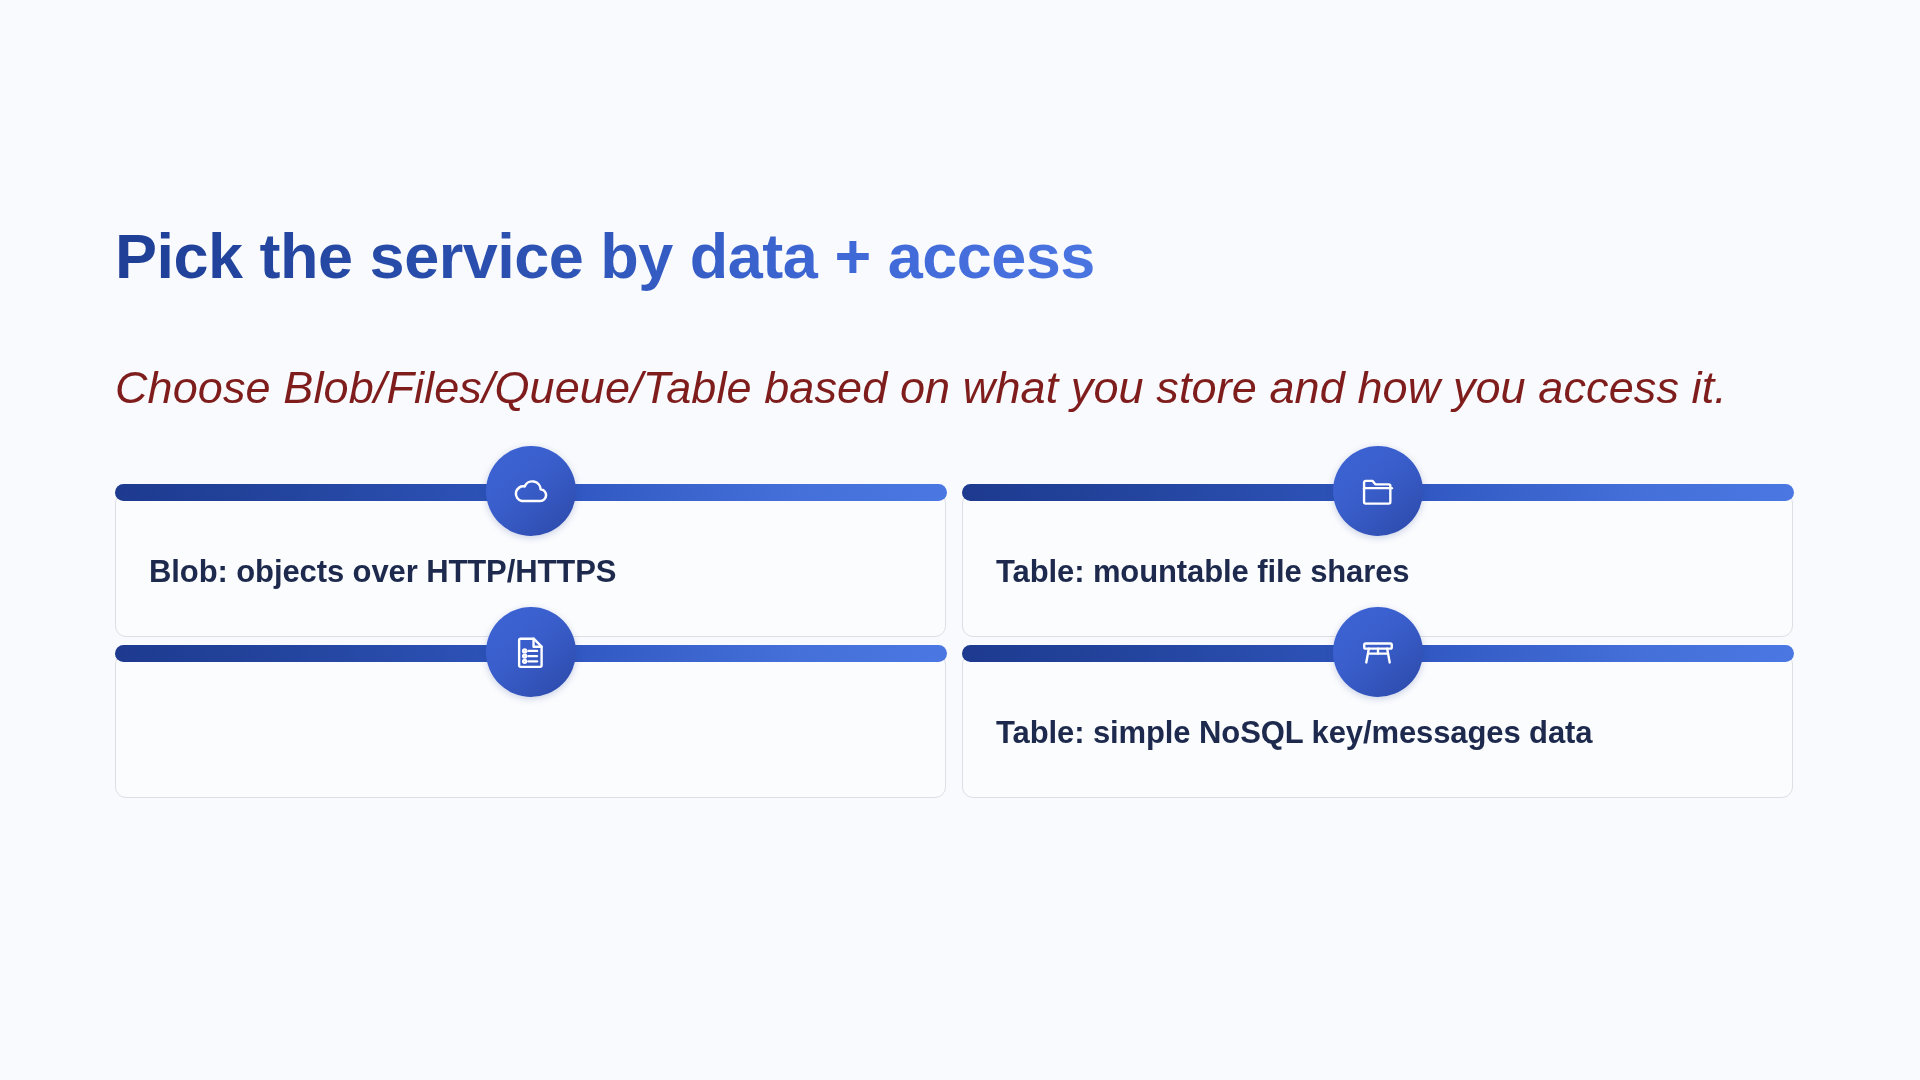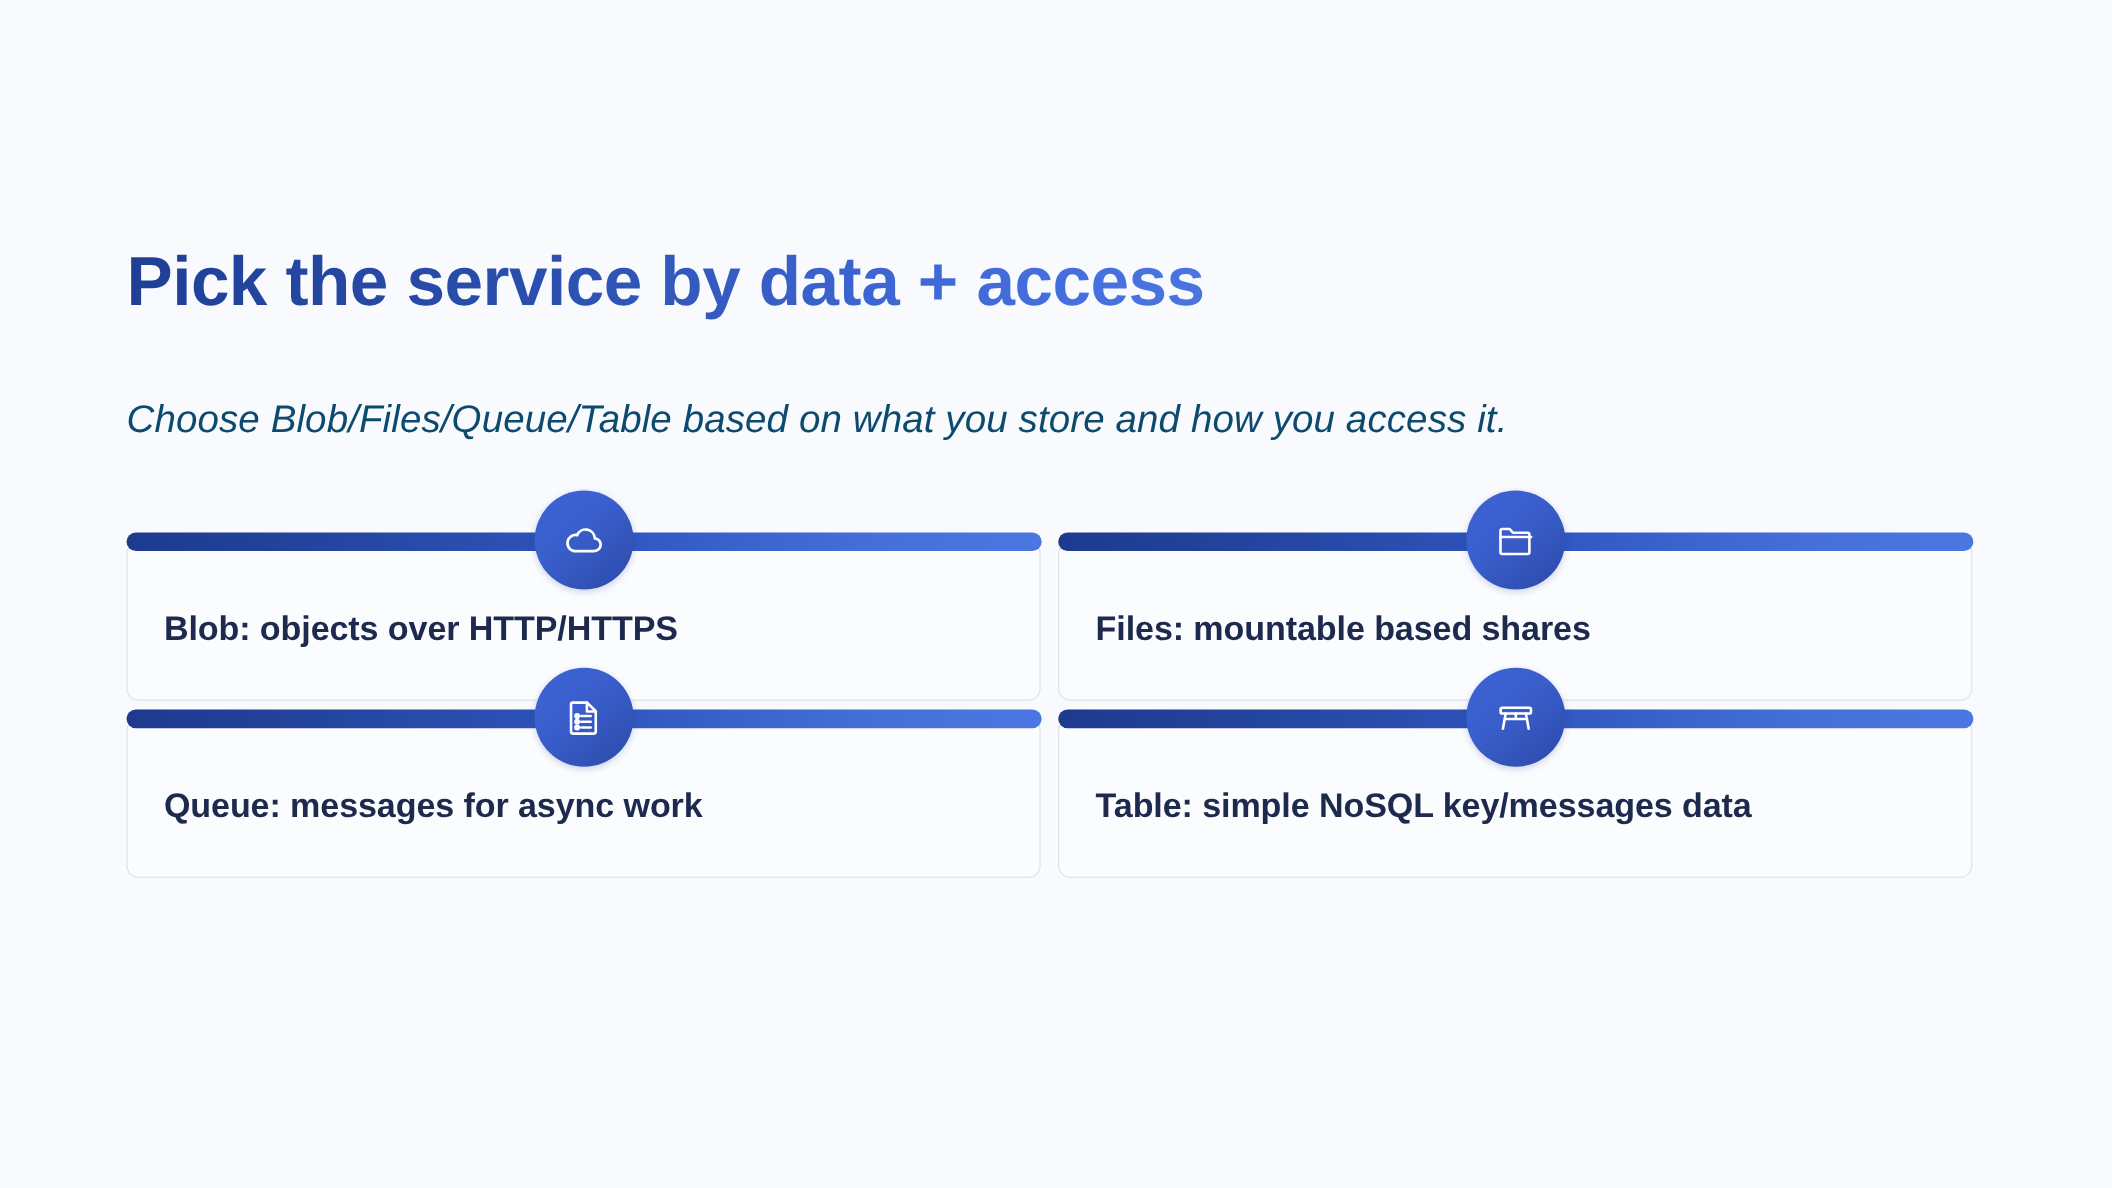--- a/index.html
+++ b/index.html
@@ -38,24 +38,24 @@
     color: transparent;
     -webkit-text-fill-color: transparent;
     white-space: nowrap;
   }
 
   .subtitle {
     position: absolute;
     left: 115px;
     top: 362px;
     margin: 0;
-    font-size: 35px;
+    font-size: 45px;
     font-style: italic;
     font-weight: 400;
-    color: #0c4a6e;
+    color: #7f1d1d;
     letter-spacing: 0.1px;
     white-space: nowrap;
   }
 
   
   .grid {
     position: absolute;
     left: 115px;
     top: 492px;
     width: 1692px;
@@ -136,38 +136,37 @@
     </div>
 
     <div class="card">
       <div class="card-bar"></div>
       <div class="icon-bubble">
         <svg width="38" height="38" viewBox="0 0 24 24" fill="none" stroke="#ffffff" stroke-width="1.5" stroke-linecap="round" stroke-linejoin="round">
           <path d="M3.2 19V6.6a1 1 0 0 1 1-1h4.3l1.8 2.2h8.5a1 1 0 0 1 1 1V19a1 1 0 0 1-1 1H4.2a1 1 0 0 1-1-1z"></path>
           <path d="M3.2 10.2h17.6"></path>
         </svg>
       </div>
-      <span class="card-label">Files: mountable based shares</span>
+      <span class="card-label">Table: mountable file shares</span>
     </div>
 
     <div class="card">
       <div class="card-bar"></div>
       <div class="icon-bubble">
         <svg width="38" height="38" viewBox="0 0 24 24" fill="none" stroke="#ffffff" stroke-width="1.5" stroke-linecap="round" stroke-linejoin="round">
           <path d="M5.5 3.6h8.2l5 5v11.8a1 1 0 0 1-1 1H5.5a1 1 0 0 1-1-1V4.6a1 1 0 0 1 1-1z"></path>
           <path d="M13.6 3.6v5.1h5"></path>
           <circle cx="8" cy="11.3" r="0.95"></circle>
           <circle cx="8" cy="14.6" r="0.95"></circle>
           <circle cx="8" cy="17.9" r="0.95"></circle>
           <path d="M10.4 11.3h5.4"></path>
           <path d="M10.4 14.6h5.4"></path>
           <path d="M10.4 17.9h5.4"></path>
         </svg>
       </div>
-      <span class="card-label">Queue: messages for async work</span>
     </div>
 
     <div class="card">
       <div class="card-bar"></div>
       <div class="icon-bubble">
         <svg width="38" height="38" viewBox="0 0 24 24" fill="none" stroke="#ffffff" stroke-width="1.5" stroke-linecap="round" stroke-linejoin="round">
           <rect x="3.3" y="6.6" width="17.4" height="3.3" rx="0.9"></rect>
           <path d="M6.2 9.9 4.6 18.6"></path>
           <path d="M17.8 9.9l1.6 8.7"></path>
           <path d="M12 9.9v3.1"></path>

